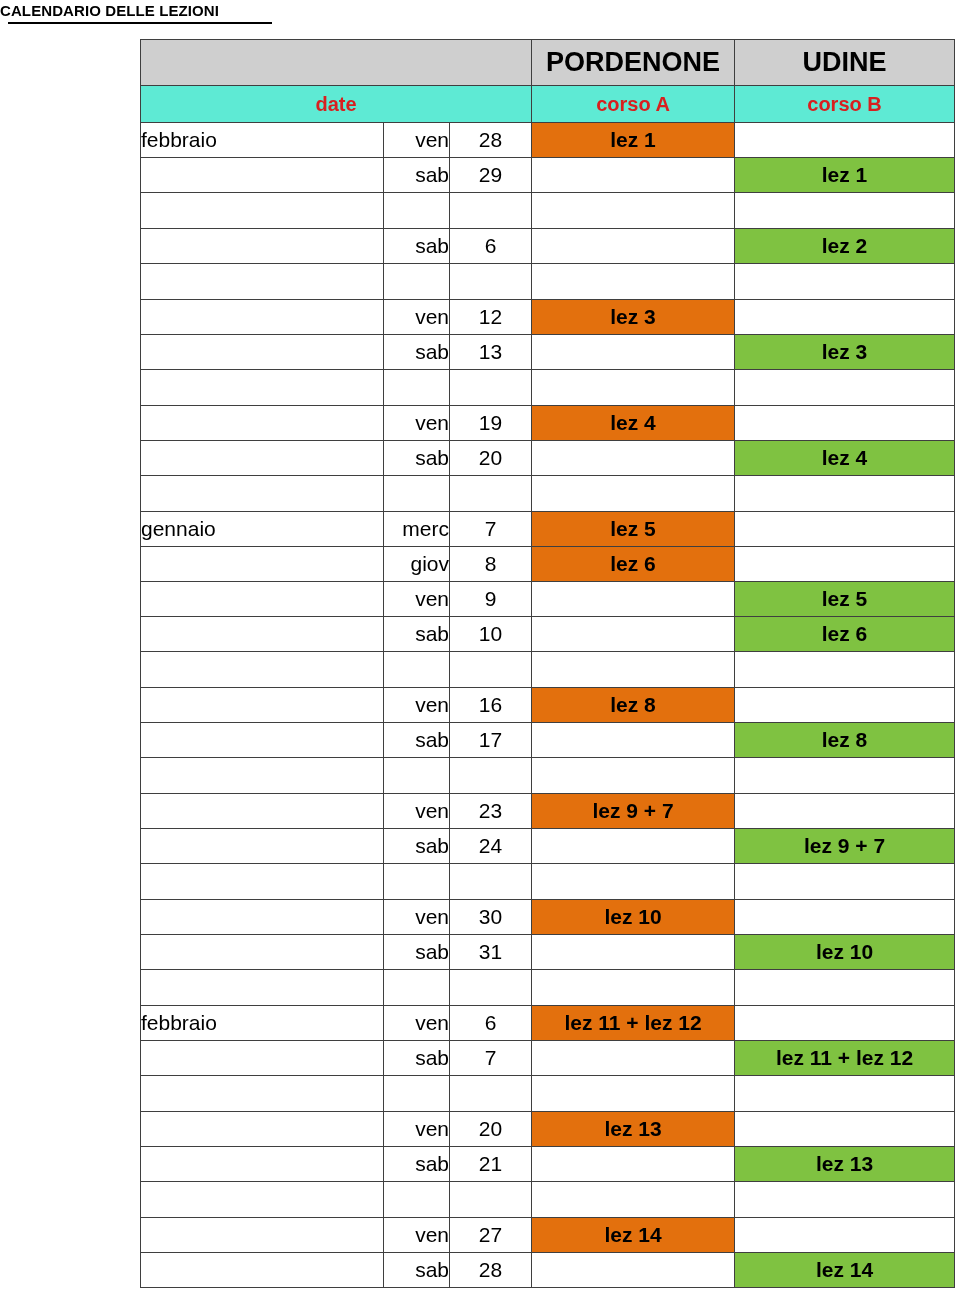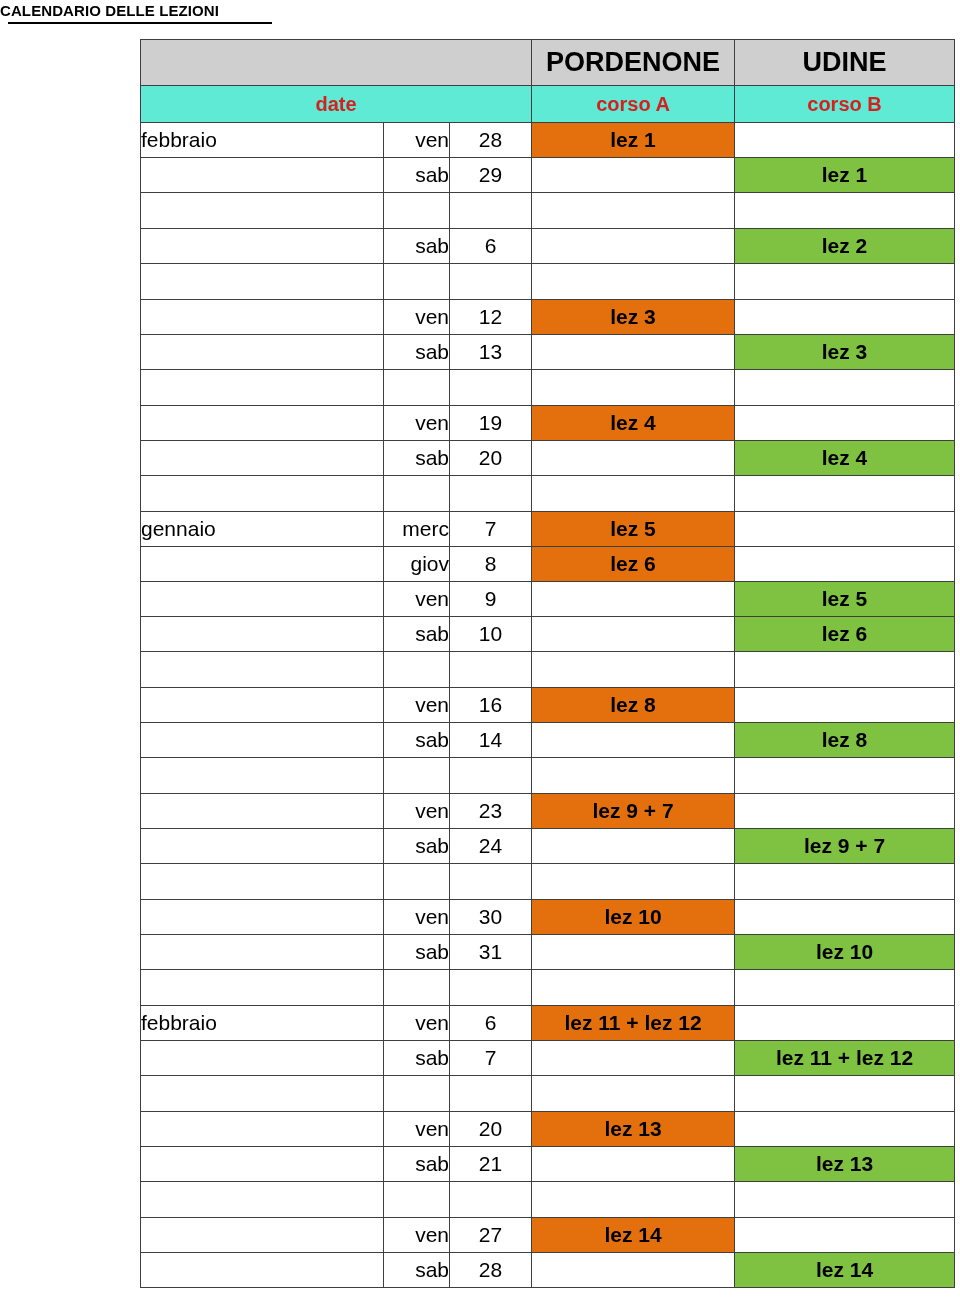--- a/index.html
+++ b/index.html
@@ -245,21 +245,21 @@
         <tr>
           <td class="month"></td>
           <td class="dow">ven</td>
           <td class="num">16</td>
           <td class="slot orange">lez 8</td>
           <td class="slot"></td>
         </tr>
         <tr>
           <td class="month"></td>
           <td class="dow">sab</td>
-          <td class="num">14</td>
+          <td class="num">17</td>
           <td class="slot"></td>
           <td class="slot green">lez 8</td>
         </tr>
         <tr class="spacer">
           <td></td>
           <td></td>
           <td></td>
           <td></td>
           <td></td>
         </tr>

